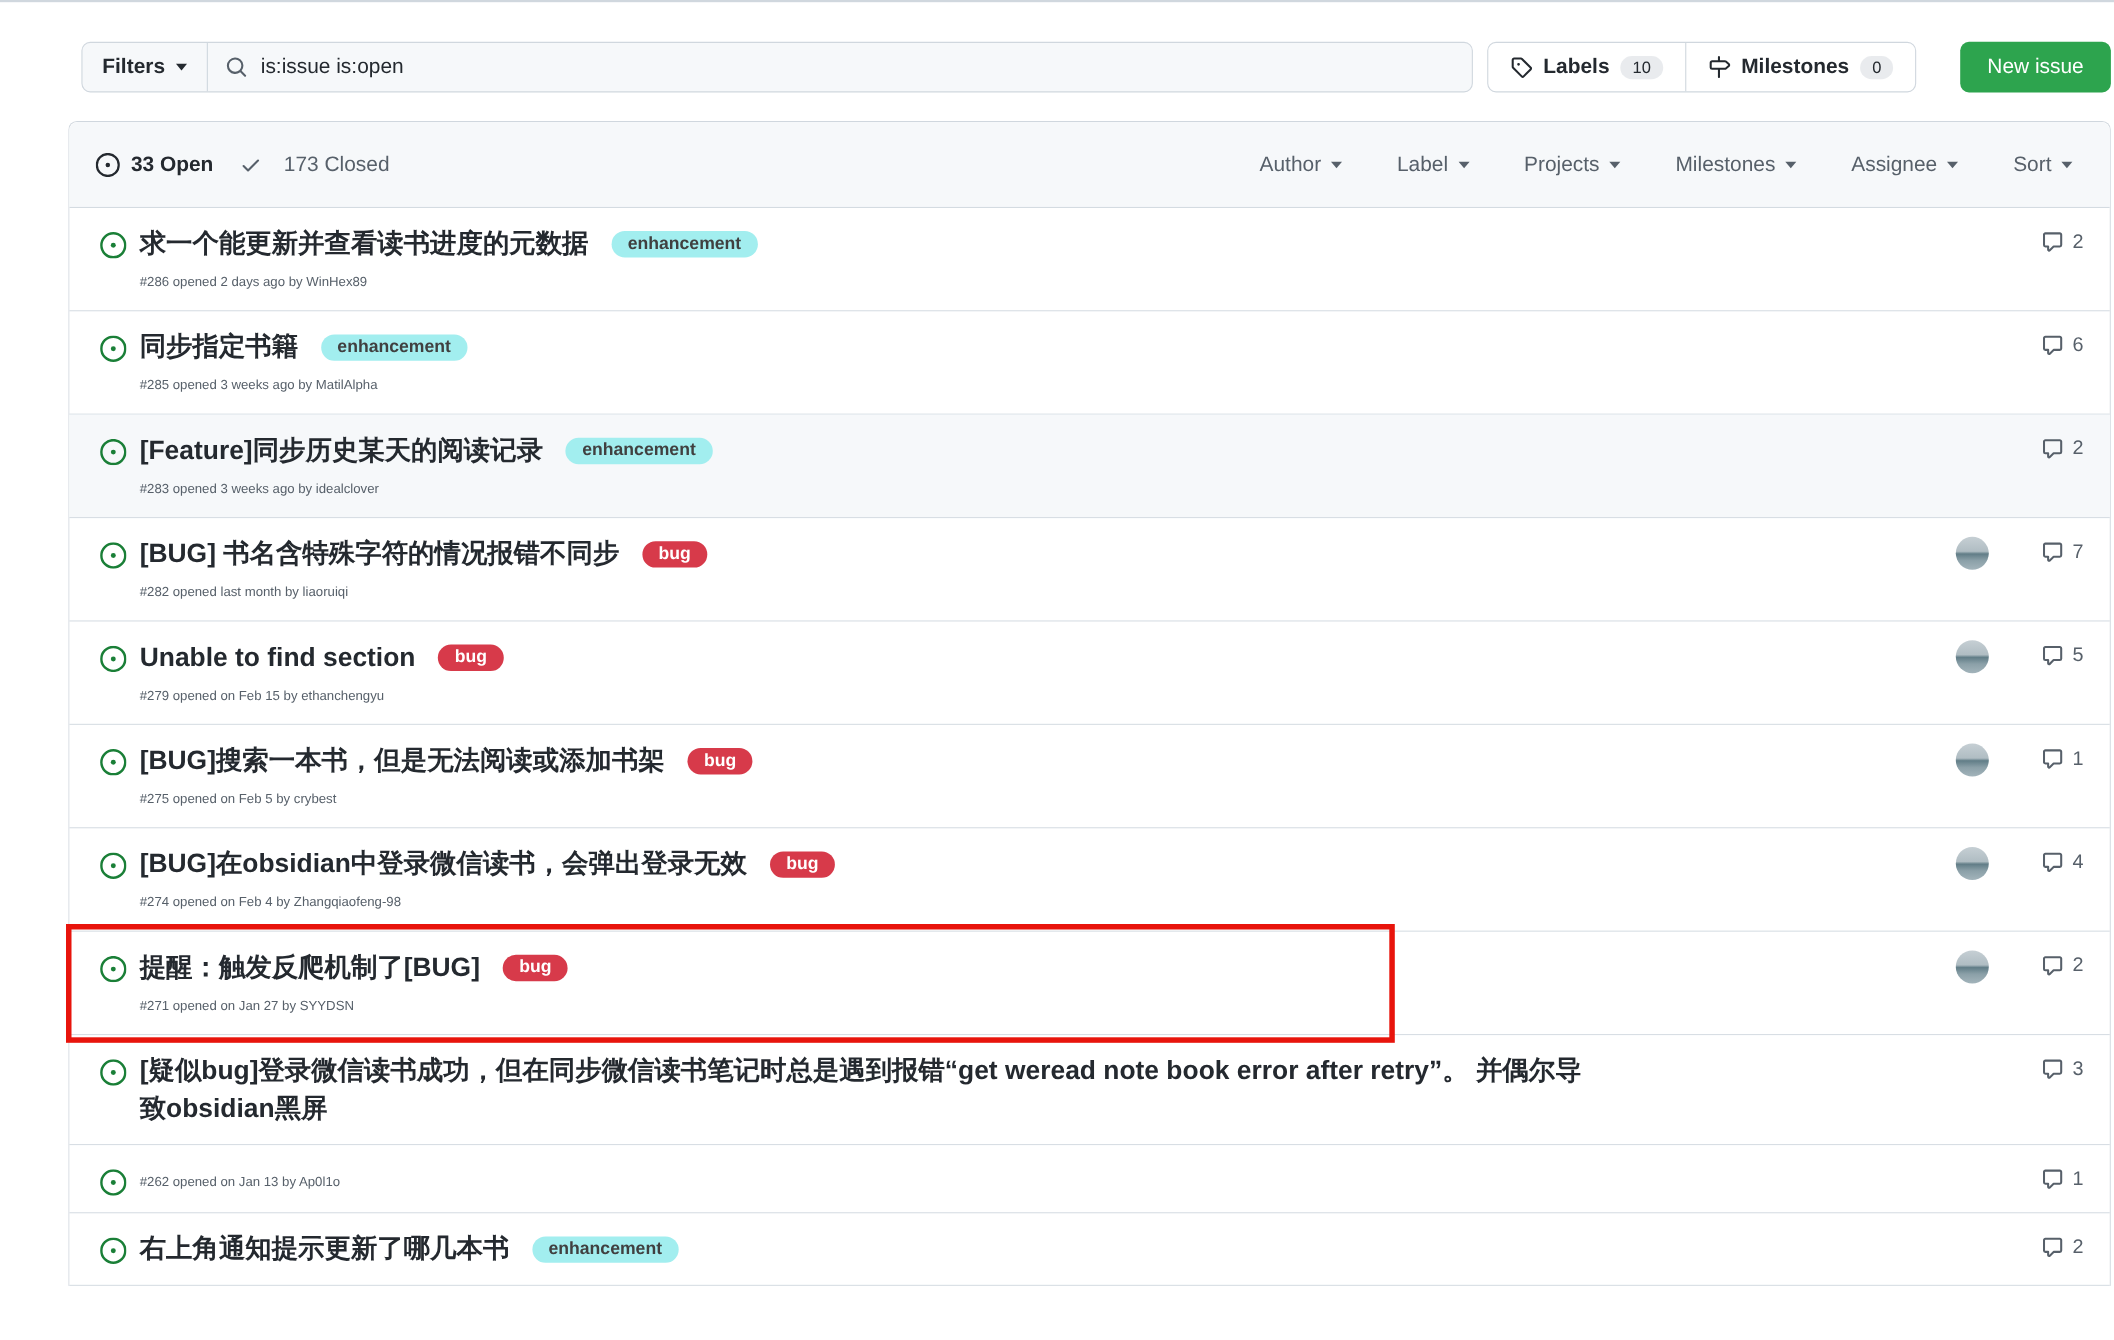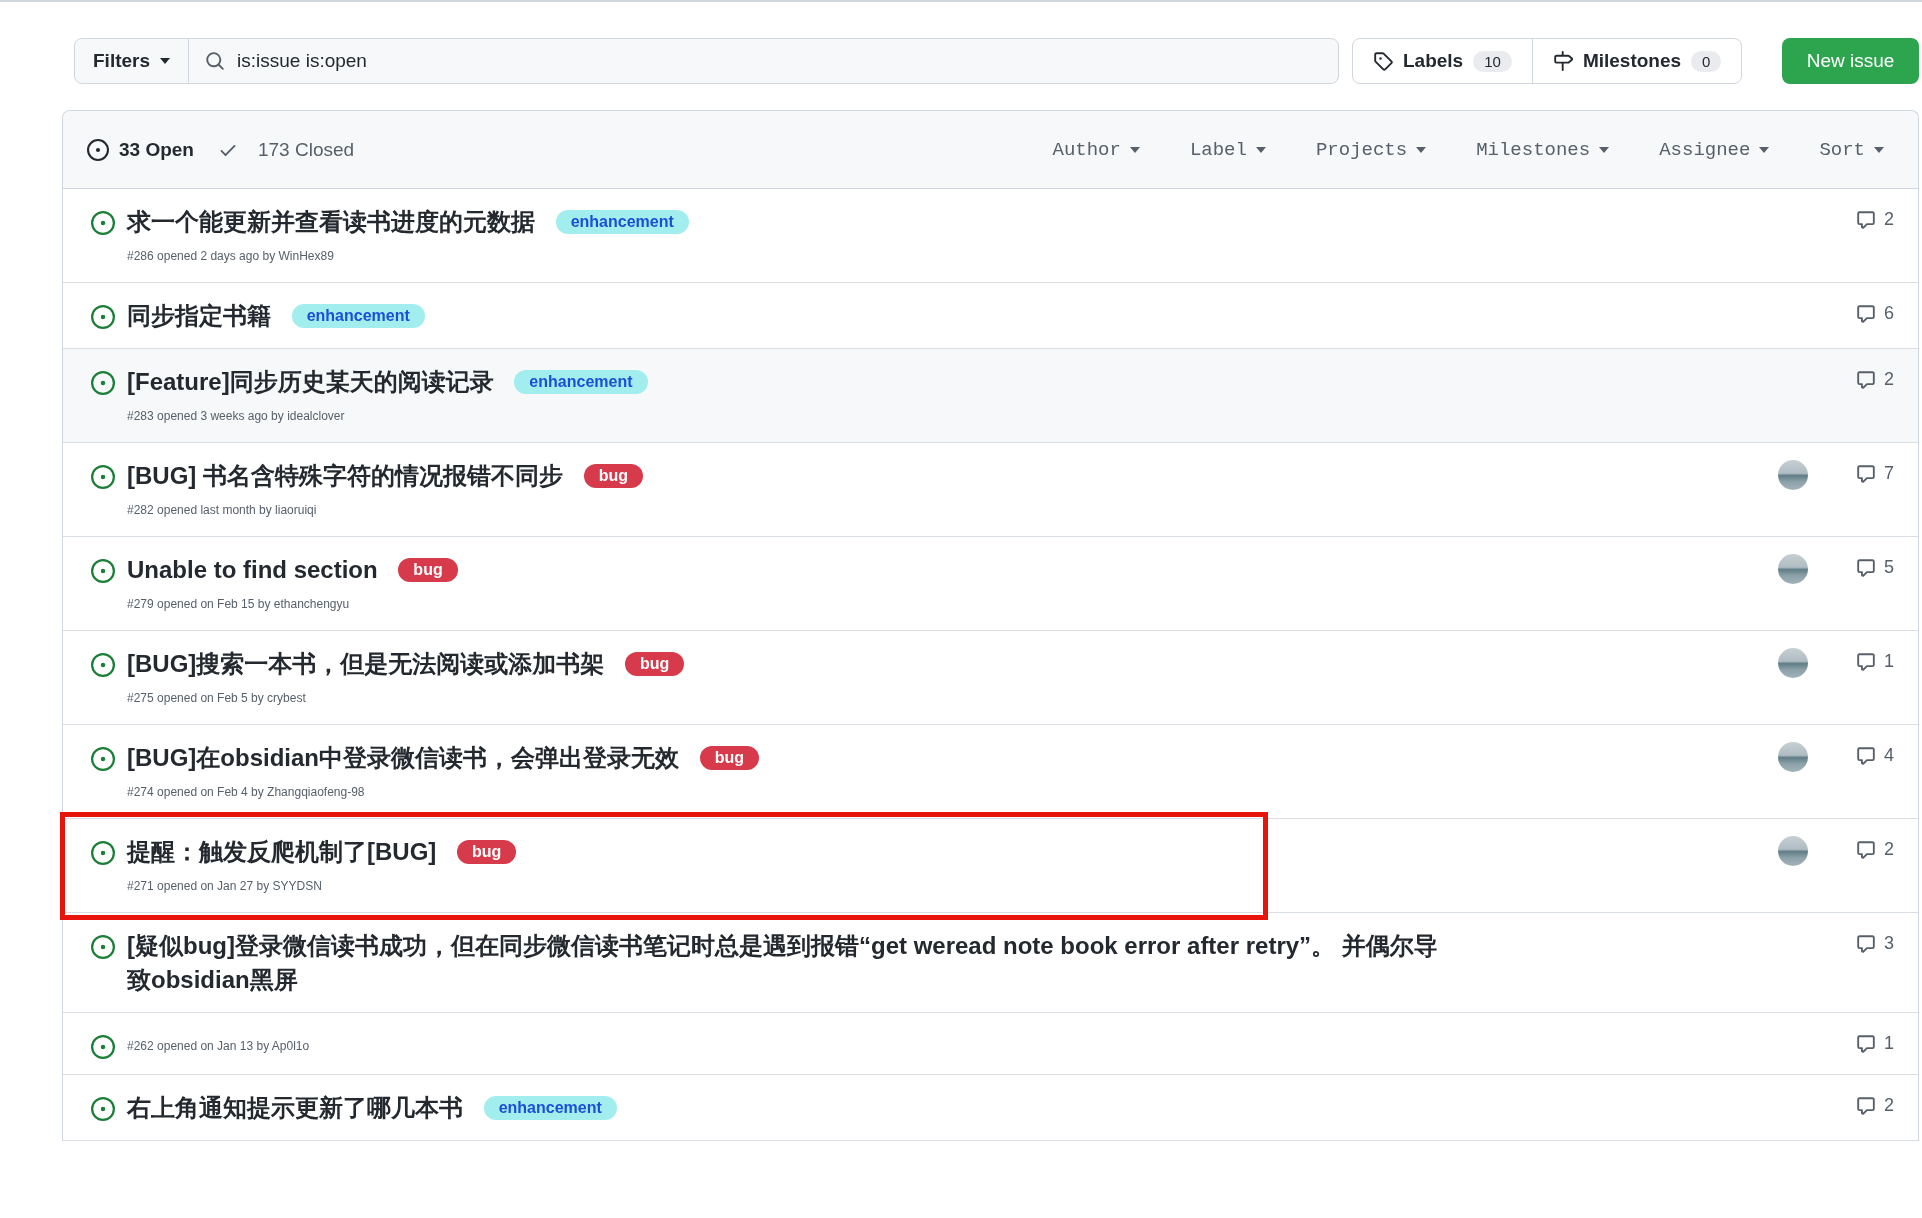--- a/index.html
+++ b/index.html
@@ -58,35 +58,35 @@
   .issues-box {
     position:absolute; left:62px; top:110px; width:1857px;
     border:1px solid #d0d7de; border-bottom:none; border-radius:8px 8px 0 0;
   }
   .box-header {
     height:78px; background:#f6f8fa; border-bottom:1px solid #d0d7de;
     border-radius:8px 8px 0 0; display:flex; align-items:center; padding:0 24px;
   }
   .open-state { display:flex; align-items:flex-end; gap:10px; font-size:19px; font-weight:700; color:#24292f; cursor:pointer; }
   .closed-state { display:flex; align-items:center; gap:20px; font-size:19px; color:#57606a; margin-left:24px; cursor:pointer; }
-  .header-filters { margin-left:auto; display:flex; gap:50px; padding-right:10px;font-family:Liberation Mono, monospace; }
+  .header-filters { margin-left:auto; display:flex; gap:50px; padding-right:10px; }
   .hf-item { display:flex; align-items:center; gap:9px; color:#57606a; font-size:19px; cursor:pointer; white-space:nowrap; }
 
   
   .issue-row { position:relative; display:flex; padding:16px 22px 15px 22px; border-bottom:1px solid #d8dee4; }
   .issue-row.hover { background:#f6f8fa; }
   .row-icon { flex:none; width:24px; height:24px; margin:6px 12px 0 6px; color:#1a7f37; }
   .row-main { flex:1; min-width:0; max-width:1330px; }
   .title-line { font-size:24px; font-weight:600; line-height:34px; color:#24292f; }
   .issue-title { color:#24292f; text-decoration:none; cursor:pointer; }
   .label-pill {
     display:inline-block; vertical-align:3px; margin-left:14px;
     border-radius:999px; padding:3px 15px; font-size:16px; font-weight:600; line-height:normal;
   }
-  .label-pill.enhancement { background:#a2eeef; color:#1d4ed8; }
+  .label-pill.enhancement { background:#a2eeef; color:#404040; }
   .label-pill.bug { background:#d73a4a; color:#ffffff; }
   .issue-meta { margin-top:7px; font-size:12px; color:#57606a; line-height:21px; }
   .avatar {
     position:absolute; right:110px; top:17px; width:30px; height:30px; border-radius:50%;
     background:linear-gradient(180deg,#c6cfd4 0%,#b0bdc3 44%,#617d87 52%,#8ba0a8 72%,#a3b4bb 100%);
     cursor:pointer;
   }
   .comments {
     position:absolute; right:24px; top:20px;
     display:flex; align-items:center; gap:8px; color:#57606a; font-size:18px; cursor:pointer;
@@ -204,20 +204,21 @@
 
     <svg class="row-icon" viewBox="0 0 16 16" fill="currentColor">
             <path d="M8 9.5a1.5 1.5 0 1 0 0-3 1.5 1.5 0 0 0 0 3Z"></path>
             <path d="M8 0a8 8 0 1 1 0 16A8 8 0 0 1 8 0ZM1.5 8a6.5 6.5 0 1 0 13 0 6.5 6.5 0 0 0-13 0Z"></path>
           </svg>
     <div class="row-main">
       <div class="title-line">
         <a class="issue-title">同步指定书籍</a>
         <span class="label-pill enhancement">enhancement</span>
       </div>
+      <div class="issue-meta">#285 opened 3 weeks ago by MatilAlpha</div>
     </div>
 
     <div class="comments">
       <svg viewBox="0 0 16 16" fill="currentColor">
               <path d="M1 2.75C1 1.784 1.784 1 2.75 1h10.5c.966 0 1.75.784 1.75 1.75v7.5A1.75 1.75 0 0 1 13.25 12H9.06l-2.573 2.573A1.458 1.458 0 0 1 4 13.543V12H2.75A1.75 1.75 0 0 1 1 10.25Zm1.75-.25a.25.25 0 0 0-.25.25v7.5c0 .138.112.25.25.25h2a.75.75 0 0 1 .75.75v2.19l2.72-2.72a.749.749 0 0 1 .53-.22h4.5a.25.25 0 0 0 .25-.25v-7.5a.25.25 0 0 0-.25-.25Z"></path>
             </svg>
       <span>6</span>
     </div>
   </div>
         <div class="issue-row hover">

